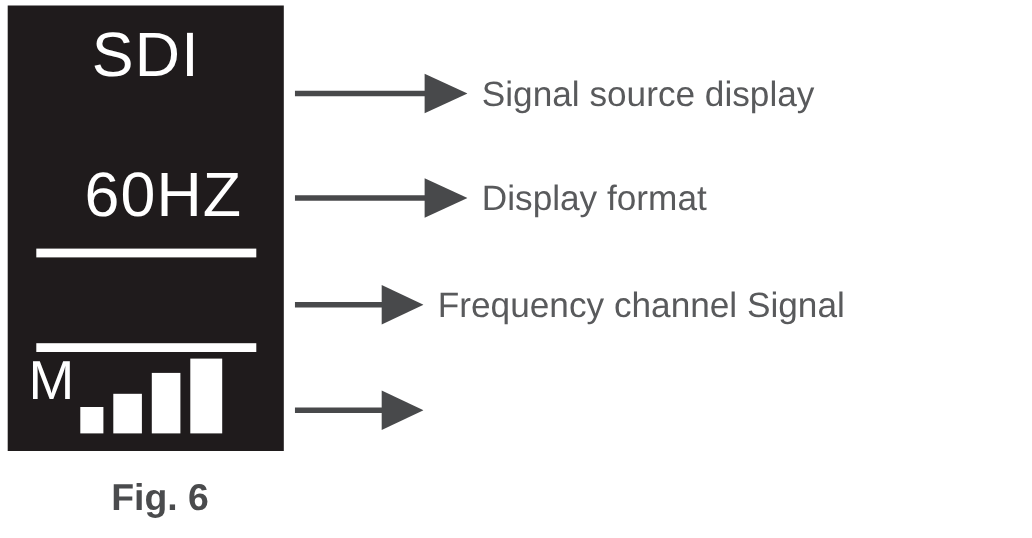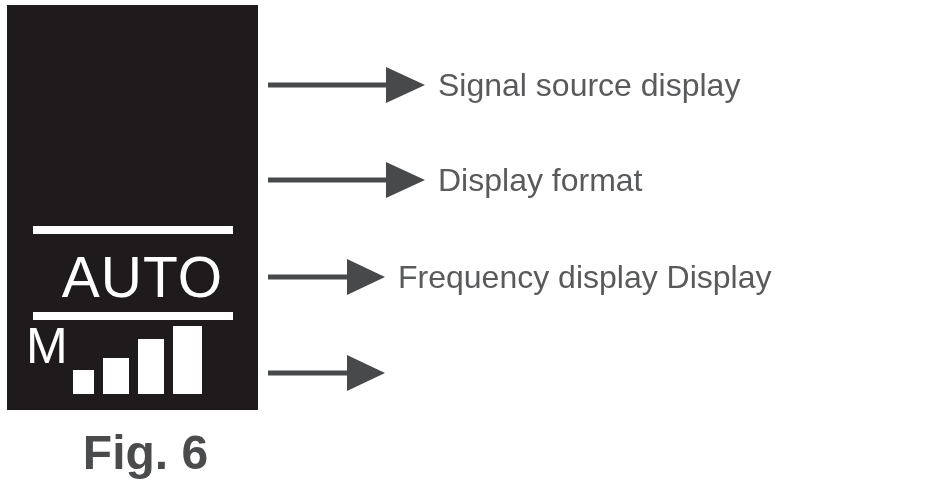--- a/index.html
+++ b/index.html
@@ -42,21 +42,21 @@
   }
   .bars{
     position:absolute;left:66px;bottom:16px;
     display:flex;align-items:flex-end;gap:9px;
   }
   .bar{background:var(--panel-text);}
   
   .caption{
     position:absolute;left:20px;top:428px;width:251px;
     text-align:center;color:var(--caption-text);
-    font-size:48px;line-height:50px;font-weight:bold;
+    font-size:34px;line-height:50px;font-weight:bold;
   }
   
   .arrow{position:absolute;color:var(--arrow);height:40px;}
   .a1{left:268px;top:65px;}
   .a2{left:268px;top:160px;}
   .a3{left:268px;top:257px;}
   .a4{left:268px;top:353px;}
   .label{
     position:absolute;color:var(--label-text);
     font-size:32px;line-height:50px;white-space:nowrap;
@@ -65,22 +65,23 @@
   .lb2{left:438px;top:155px;}
   .lb3{left:398px;top:252px;}
   .lb4{left:398px;top:348px;}
 </style>
 </head>
 <body>
 
 <div class="stage">
 
   <div class="panel">
+    <div class="pline l1">SDI</div>
+    <div class="pline l3">60HZ</div>
     <div class="sep sep1"></div>
-    <div class="pline l4">AUTO</div>
     <div class="sep sep2"></div>
     <div class="mode">M</div>
     <div class="bars" id="bars">
         <div class="bar" style="height: 24px; width: 21px;"></div>
         <div class="bar" style="height: 36px; width: 26px;"></div>
         <div class="bar" style="height: 55px; width: 26px;"></div>
         <div class="bar" style="height: 68px; width: 29px;"></div>
       </div>
   </div>
 
@@ -101,21 +102,21 @@
     </svg>
   </div>
   <div class="label lb2">Display format</div>
 
   <div class="arrow a3">
     <svg width="117" height="40" viewBox="0 0 117 40">
       <line x1="0" y1="20" x2="82" y2="20" stroke="currentColor" stroke-width="5"></line>
       <polygon points="79,2 117,20 79,38" fill="currentColor"></polygon>
     </svg>
   </div>
-  <div class="label lb3">Frequency display Display</div>
+  <div class="label lb3">Frequency channel Signal</div>
 
   <div class="arrow a4">
     <svg width="117" height="40" viewBox="0 0 117 40">
       <line x1="0" y1="20" x2="82" y2="20" stroke="currentColor" stroke-width="5"></line>
       <polygon points="79,2 117,20 79,38" fill="currentColor"></polygon>
     </svg>
   </div>
 
 </div>
 

